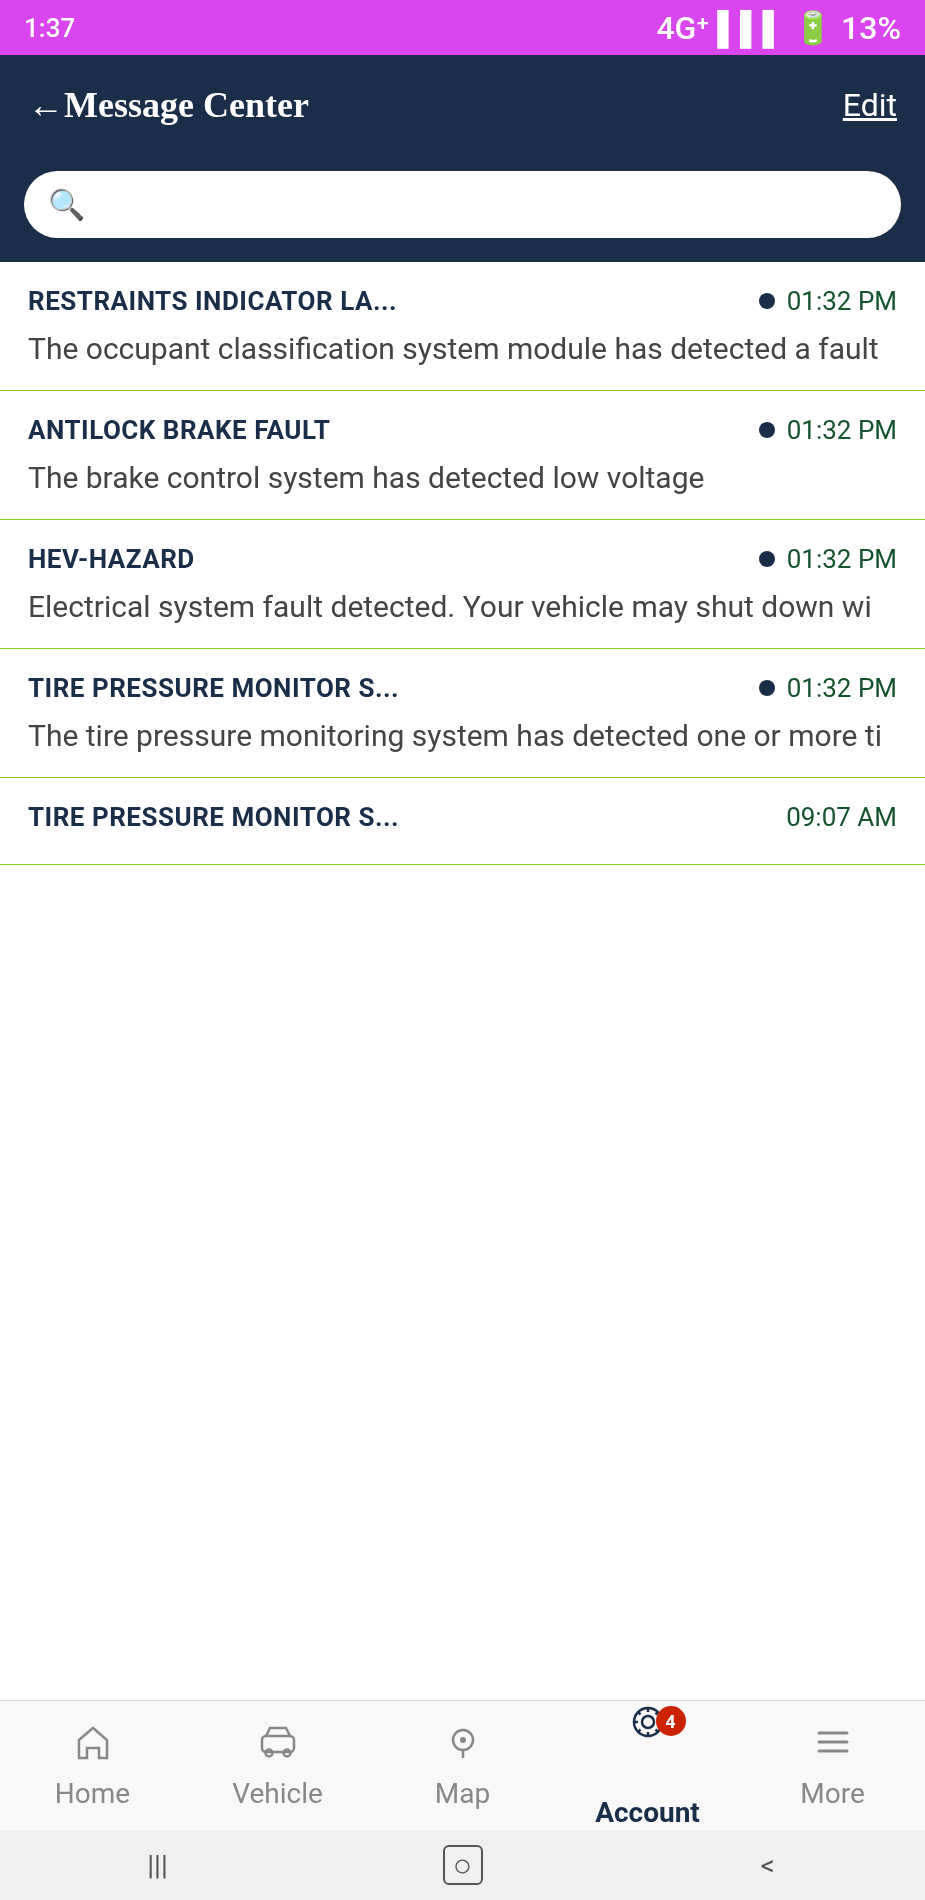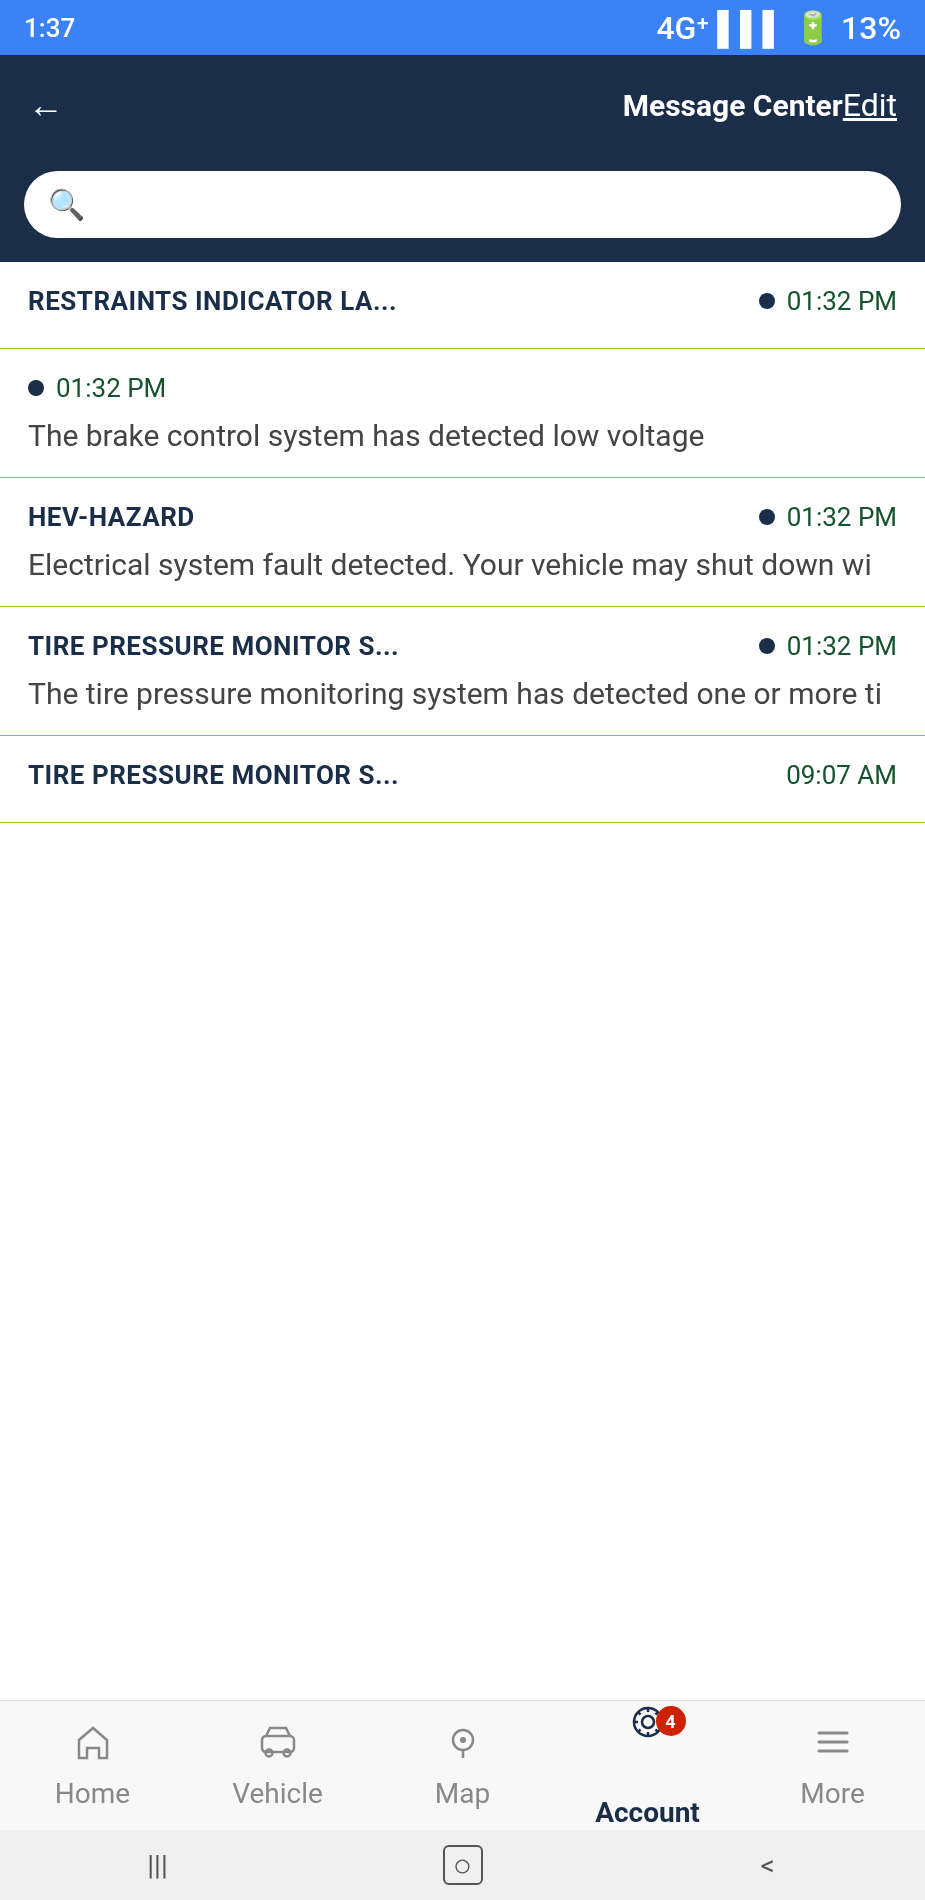--- a/index.html
+++ b/index.html
@@ -9,21 +9,21 @@
       width: 925px;
       height: 1900px;
       font-family: -apple-system, BlinkMacSystemFont, 'Segoe UI', Roboto, sans-serif;
       background: #fff;
       overflow: hidden;
       position: relative;
     }
 
     
     .status-bar {
-      background: #3b82f6;
+      background: #d946ef;
       color: #fff;
       display: flex;
       justify-content: space-between;
       align-items: center;
       padding: 8px 24px;
       height: 55px;
       font-size: 26px;
       font-weight: 500;
     }
     .status-right {
@@ -42,25 +42,26 @@
       justify-content: space-between;
       padding: 18px 28px;
       height: 100px;
     }
     .header-back {
       font-size: 36px;
       color: #fff;
       cursor: pointer;
     }
     .header-title {
-      font-size: 30px;
+      font-size: 36px;
       font-weight: 700;
       color: #fff;
       flex: 1;
-      text-align: right;
+      text-align: left;
+      font-family: Liberation Serif, serif;
     }
     .header-edit {
       font-size: 32px;
       color: #fff;
       text-decoration: underline;
       cursor: pointer;
     }
 
     
     .search-container {
@@ -260,24 +261,26 @@
 <div class="message-list">
 
   <div class="message-item">
     <div class="message-header">
       <span class="message-title">RESTRAINTS INDICATOR LA...</span>
       <div class="message-meta">
         <span class="unread-dot"></span>
         <span class="message-time">01:32 PM</span>
       </div>
     </div>
-  </div>
-
-  <div class="message-item">
-    <div class="message-header">
+    <div class="message-body">The occupant classification system module has detected a fault</div>
+  </div>
+
+  <div class="message-item">
+    <div class="message-header">
+      <span class="message-title">ANTILOCK BRAKE FAULT</span>
       <div class="message-meta">
         <span class="unread-dot"></span>
         <span class="message-time">01:32 PM</span>
       </div>
     </div>
     <div class="message-body">The brake control system has detected  low voltage</div>
   </div>
 
   <div class="message-item">
     <div class="message-header">

